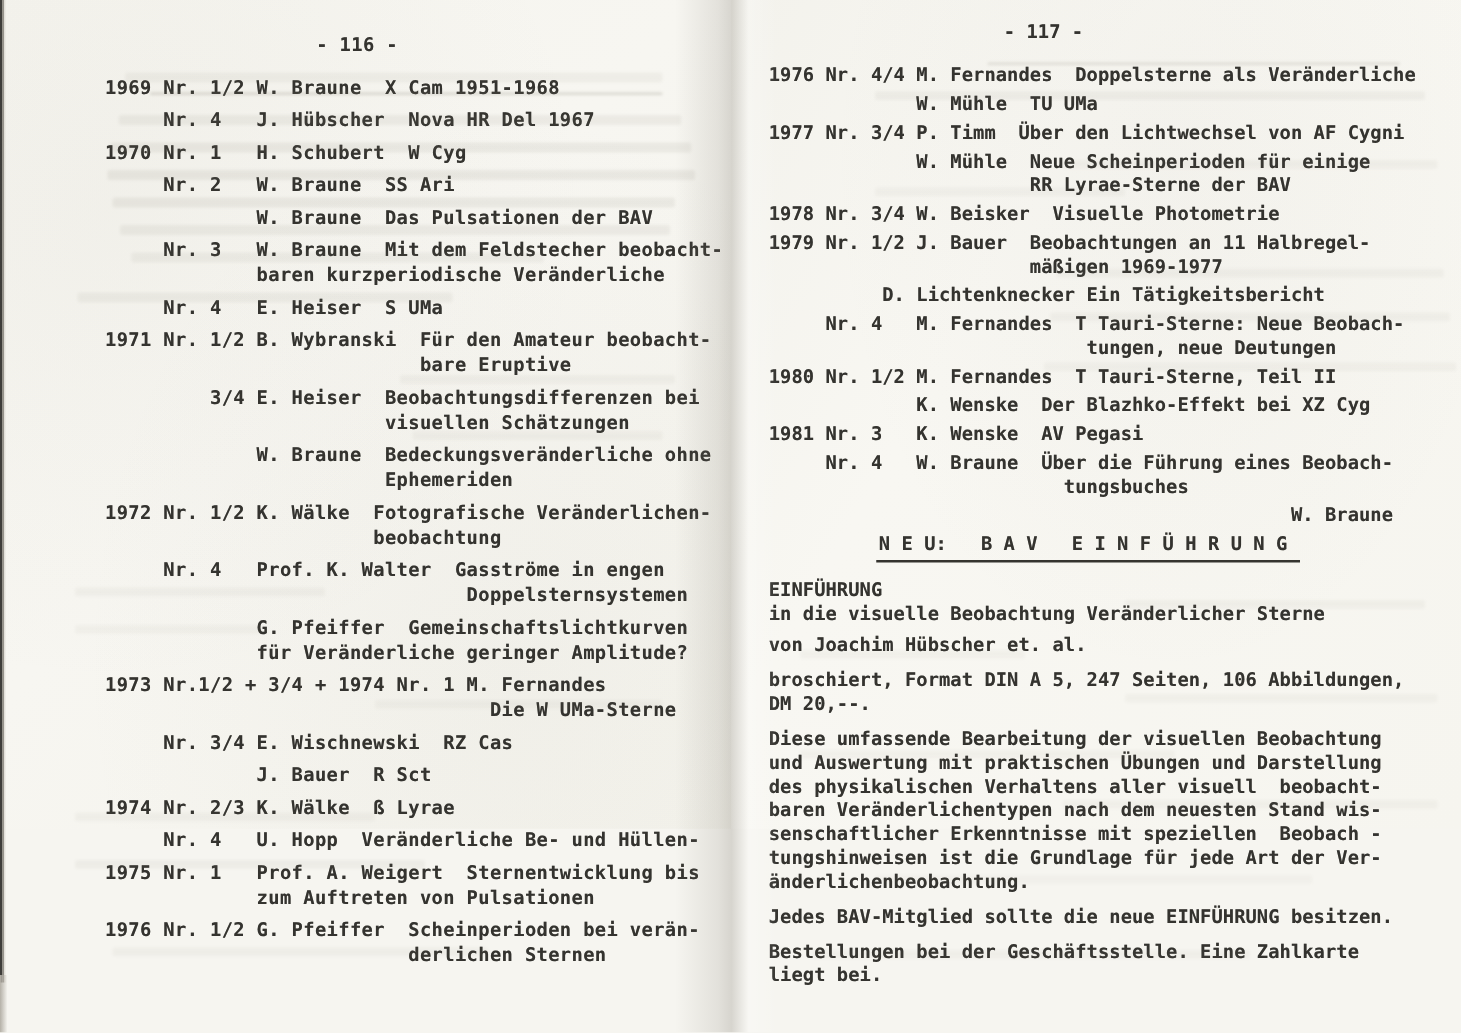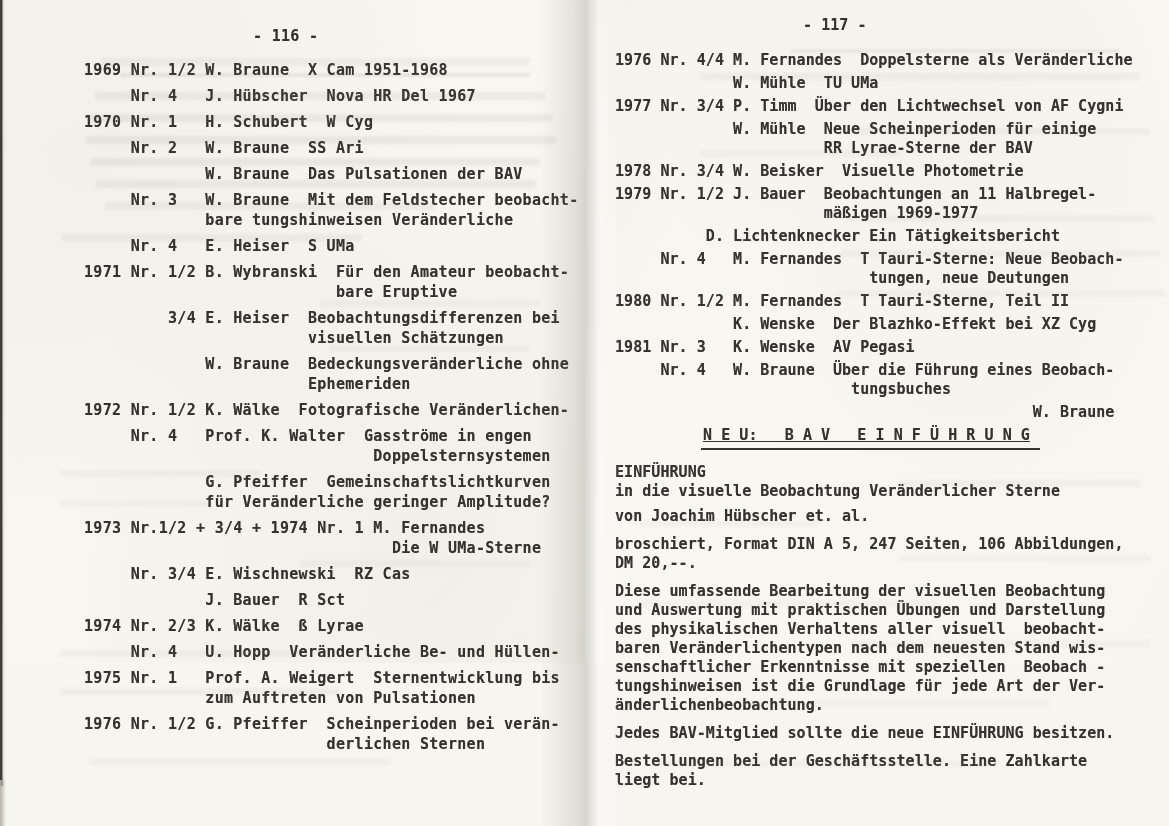--- a/index.html
+++ b/index.html
@@ -56,21 +56,20 @@
   #page-right .entry{margin-bottom:4px;}
   .pageno{margin:26px 0 14px 253px;}
   #page-right .pageno{margin:16px 0 16px 218px;}
   .entries{margin-left:84px;}
   #page-right .entries{margin-left:30px;}
   .neu-heading{margin:3px 0 13px 116px;}
   .neu-heading span{
     display:inline-block;
     border-bottom:2px solid #35342f;
     padding:0 10px 3px 2px;
-    text-decoration:underline;
   }
   .book{margin-left:30px;}
   .para{margin-bottom:9px;}
   .para:first-child{margin-bottom:6px;}
   
   .bleed{
     position:absolute;border-radius:2px;background:#827e6f;
     filter:blur(1.4px);pointer-events:none;
   }
 </style>
@@ -90,39 +89,40 @@
         <div class="tline">1970 Nr. 1   H. Schubert  W Cyg</div>
       </div>
       <div class="entry">
         <div class="tline">     Nr. 2   W. Braune  SS Ari</div>
       </div>
       <div class="entry">
         <div class="tline">             W. Braune  Das Pulsationen der BAV</div>
       </div>
       <div class="entry">
         <div class="tline">     Nr. 3   W. Braune  Mit dem Feldstecher beobacht-</div>
-        <div class="tline">             bare tungshinweisen Veränderliche</div>
+        <div class="tline">             baren kurzperiodische Veränderliche</div>
       </div>
       <div class="entry">
         <div class="tline">     Nr. 4   E. Heiser  S UMa</div>
       </div>
       <div class="entry">
         <div class="tline">1971 Nr. 1/2 B. Wybranski  Für den Amateur beobacht-</div>
         <div class="tline">                           bare Eruptive</div>
       </div>
       <div class="entry">
         <div class="tline">         3/4 E. Heiser  Beobachtungsdifferenzen bei</div>
         <div class="tline">                        visuellen Schätzungen</div>
       </div>
       <div class="entry">
         <div class="tline">             W. Braune  Bedeckungsveränderliche ohne</div>
         <div class="tline">                        Ephemeriden</div>
       </div>
       <div class="entry">
         <div class="tline">1972 Nr. 1/2 K. Wälke  Fotografische Veränderlichen-</div>
+        <div class="tline">                       beobachtung</div>
       </div>
       <div class="entry">
         <div class="tline">     Nr. 4   Prof. K. Walter  Gasströme in engen</div>
         <div class="tline">                               Doppelsternsystemen</div>
       </div>
       <div class="entry">
         <div class="tline">             G. Pfeiffer  Gemeinschaftslichtkurven</div>
         <div class="tline">             für Veränderliche geringer Amplitude?</div>
       </div>
       <div class="entry">

